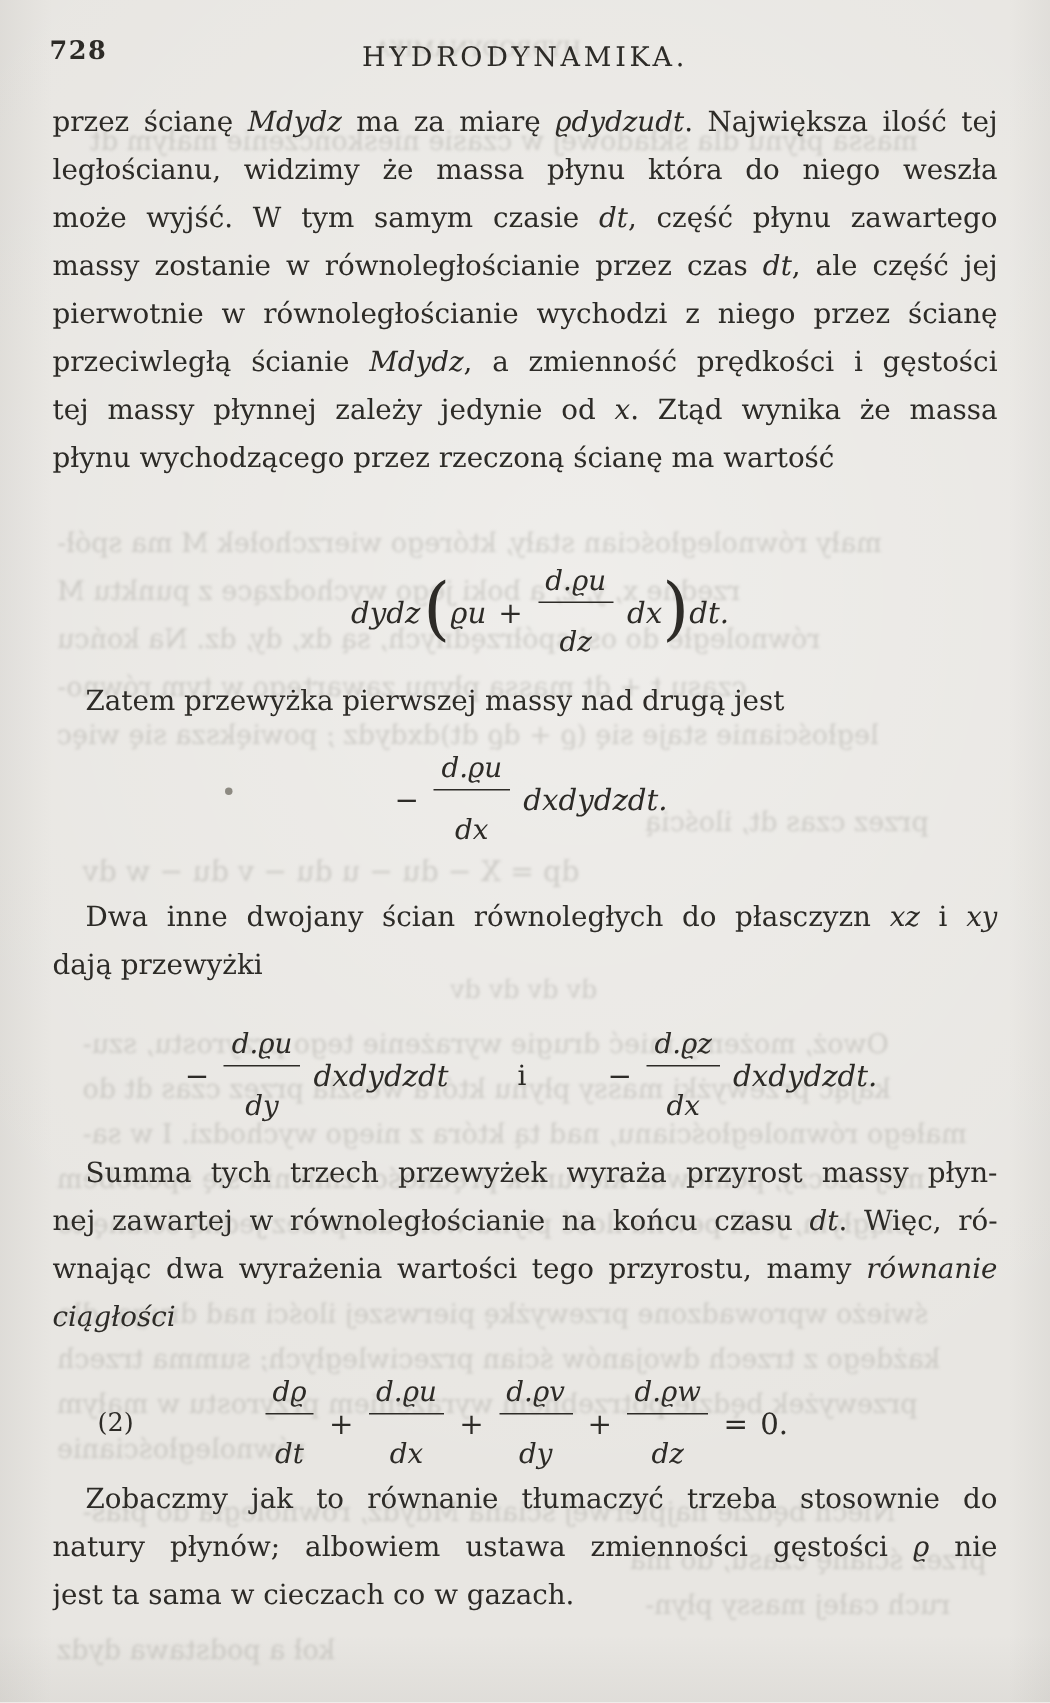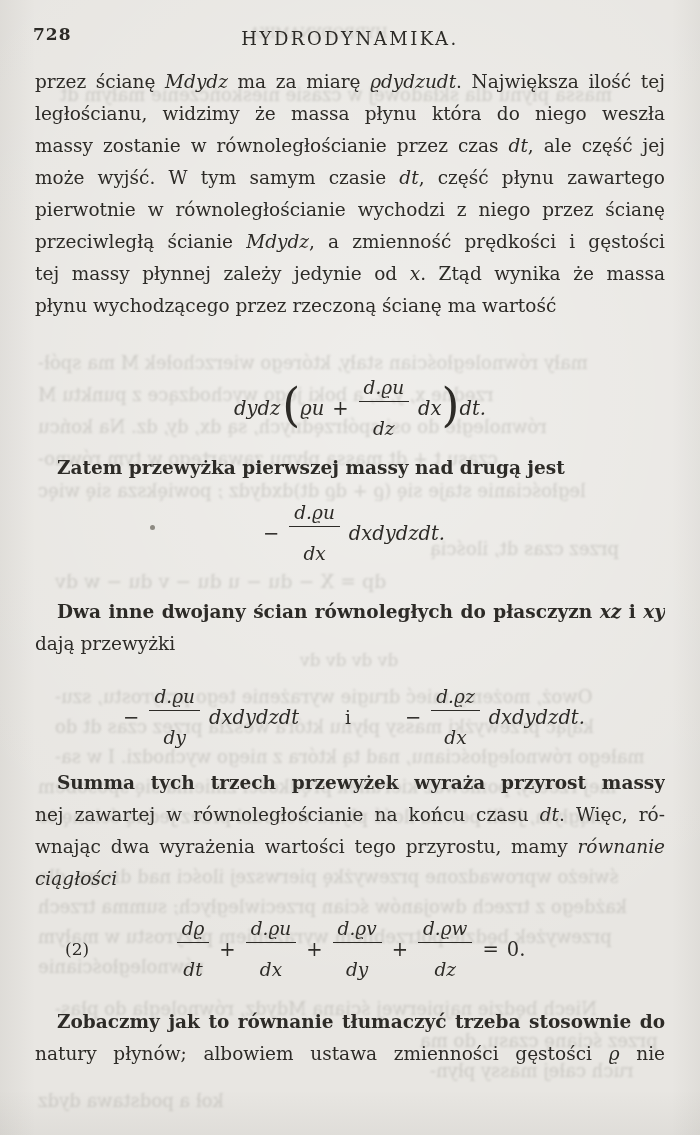--- a/index.html
+++ b/index.html
@@ -21,21 +21,21 @@
     transform:scaleX(-1);filter:blur(1px);font-family:"DejaVu Serif","Liberation Serif",serif;
   }
   .content{position:absolute;inset:0;z-index:2;}
   .pagenum{position:absolute;left:33px;top:24px;font-size:17px;font-weight:bold;letter-spacing:1px;}
   .running-title{position:absolute;left:0;top:28px;width:100%;text-align:center;
     font-size:18px;letter-spacing:2.5px;font-weight:500;}
   .block{position:absolute;left:35px;width:630px;}
   .line{height:32px;overflow:hidden;font-size:18.5px;line-height:32px;text-align:left;}
   .line.j{text-align:justify;}
   .line.j::after{content:"";display:inline-block;width:100%;}
-  .ind .line:first-child{text-indent:22px;font-weight:bold;}
+  .ind .line:first-child{text-indent:22px;}
   .it{font-style:italic;}
   
   .formula{display:flex;align-items:center;justify-content:center;font-size:19.5px;}
   .mi{font-style:italic;}
   .mo{font-style:normal;margin:0 8px;}
   .frac{display:flex;flex-direction:column;align-items:center;font-style:italic;
     font-size:18.5px;line-height:1.15;margin:0 2px;}
   .frac .num{border-bottom:1.4px solid #2d2b27;padding:0 5px 2px;}
   .frac .den{padding-top:16px;}
   .bp{font-size:46px;line-height:1;font-style:normal;position:relative;top:-3px;font-weight:300;}
@@ -76,22 +76,22 @@
     </div>
 
   <div class="content">
 
     <span class="pagenum">728</span>
     <span class="running-title">HYDRODYNAMIKA.</span>
 
     <div class="block" style="top:66px">
         <div class="line j"><span>przez ścianę </span><span class="it">Mdydz</span><span> ma za miarę </span><span class="it">ϱdydzudt</span><span>. Największa ilość tej</span></div>
         <div class="line j"><span>ległościanu, widzimy że massa płynu która do niego weszła</span></div>
+        <div class="line j"><span>może wyjść. W tym samym czasie </span><span class="it">dt</span><span>, część płynu zawartego</span></div>
         <div class="line j"><span>massy zostanie w równoległościanie przez czas </span><span class="it">dt</span><span>, ale część jej</span></div>
-        <div class="line j"><span>może wyjść. W tym samym czasie </span><span class="it">dt</span><span>, część płynu zawartego</span></div>
         <div class="line j"><span>pierwotnie w równoległościanie wychodzi z niego przez ścianę</span></div>
         <div class="line j"><span>przeciwległą ścianie </span><span class="it">Mdydz</span><span>, a zmienność prędkości i gęstości</span></div>
         <div class="line j"><span>tej massy płynnej zależy jedynie od </span><span class="it">x</span><span>. Ztąd wynika że massa</span></div>
         <div class="line"><span>płynu wychodzącego przez rzeczoną ścianę ma wartość</span></div>
       </div>
 
     <div class="block formula" style="top:368px;height:80px">
       <span class="lead">dydz</span>
       <span class="bp">(</span>
       <span class="mi">ϱu</span>
@@ -170,19 +170,20 @@
       </span>
       <span class="mo">+</span>
       <span class="frac">
         <span class="num">d.ϱw</span>
         <span class="den">dz</span>
       </span>
       <span class="mo">=</span>
       <span style="font-style:normal">0.</span>
     </div>
 
-    <div class="block ind" style="top:1006px">
+    <div class="block ind" style="top:984px">
         <div class="line j"><span>Zobaczmy jak to równanie tłumaczyć trzeba stosownie do</span></div>
         <div class="line j"><span>natury płynów; albowiem ustawa zmienności gęstości </span><span class="it">ϱ</span><span> nie</span></div>
+        <div class="line"><span>jest ta sama w cieczach co w gazach.</span></div>
       </div>
 
   </div>
 </div>
 
 </body></html>

